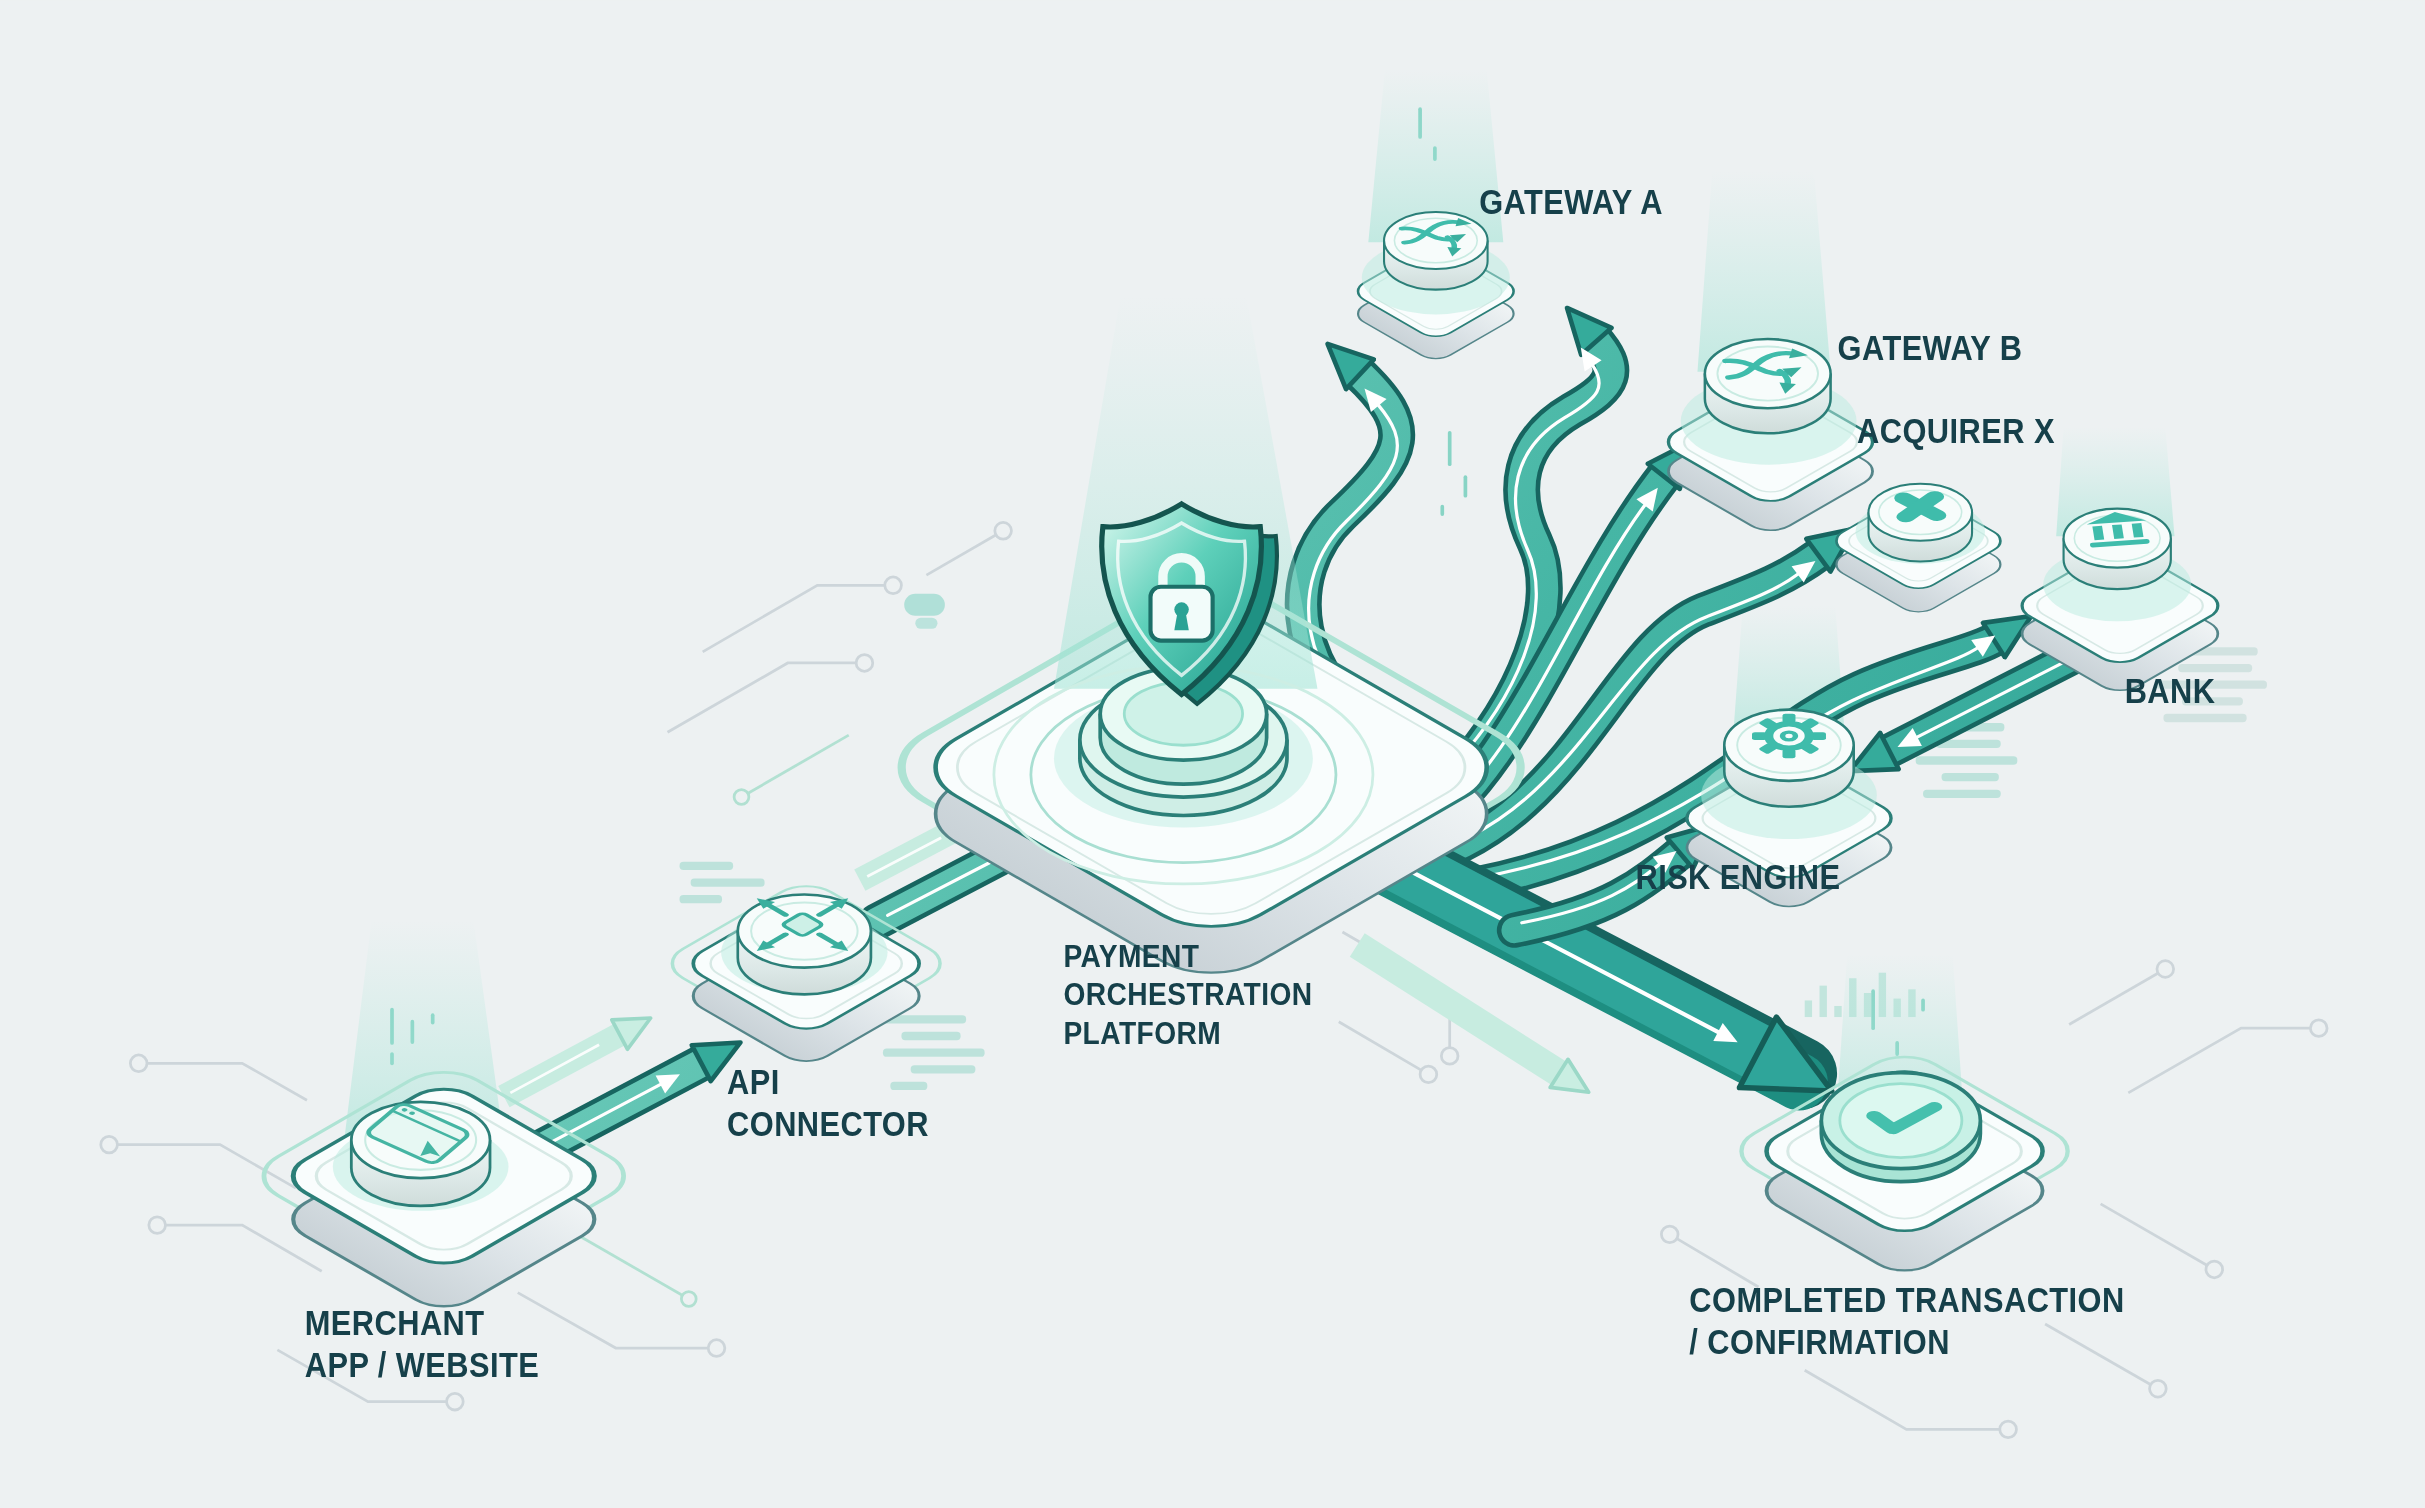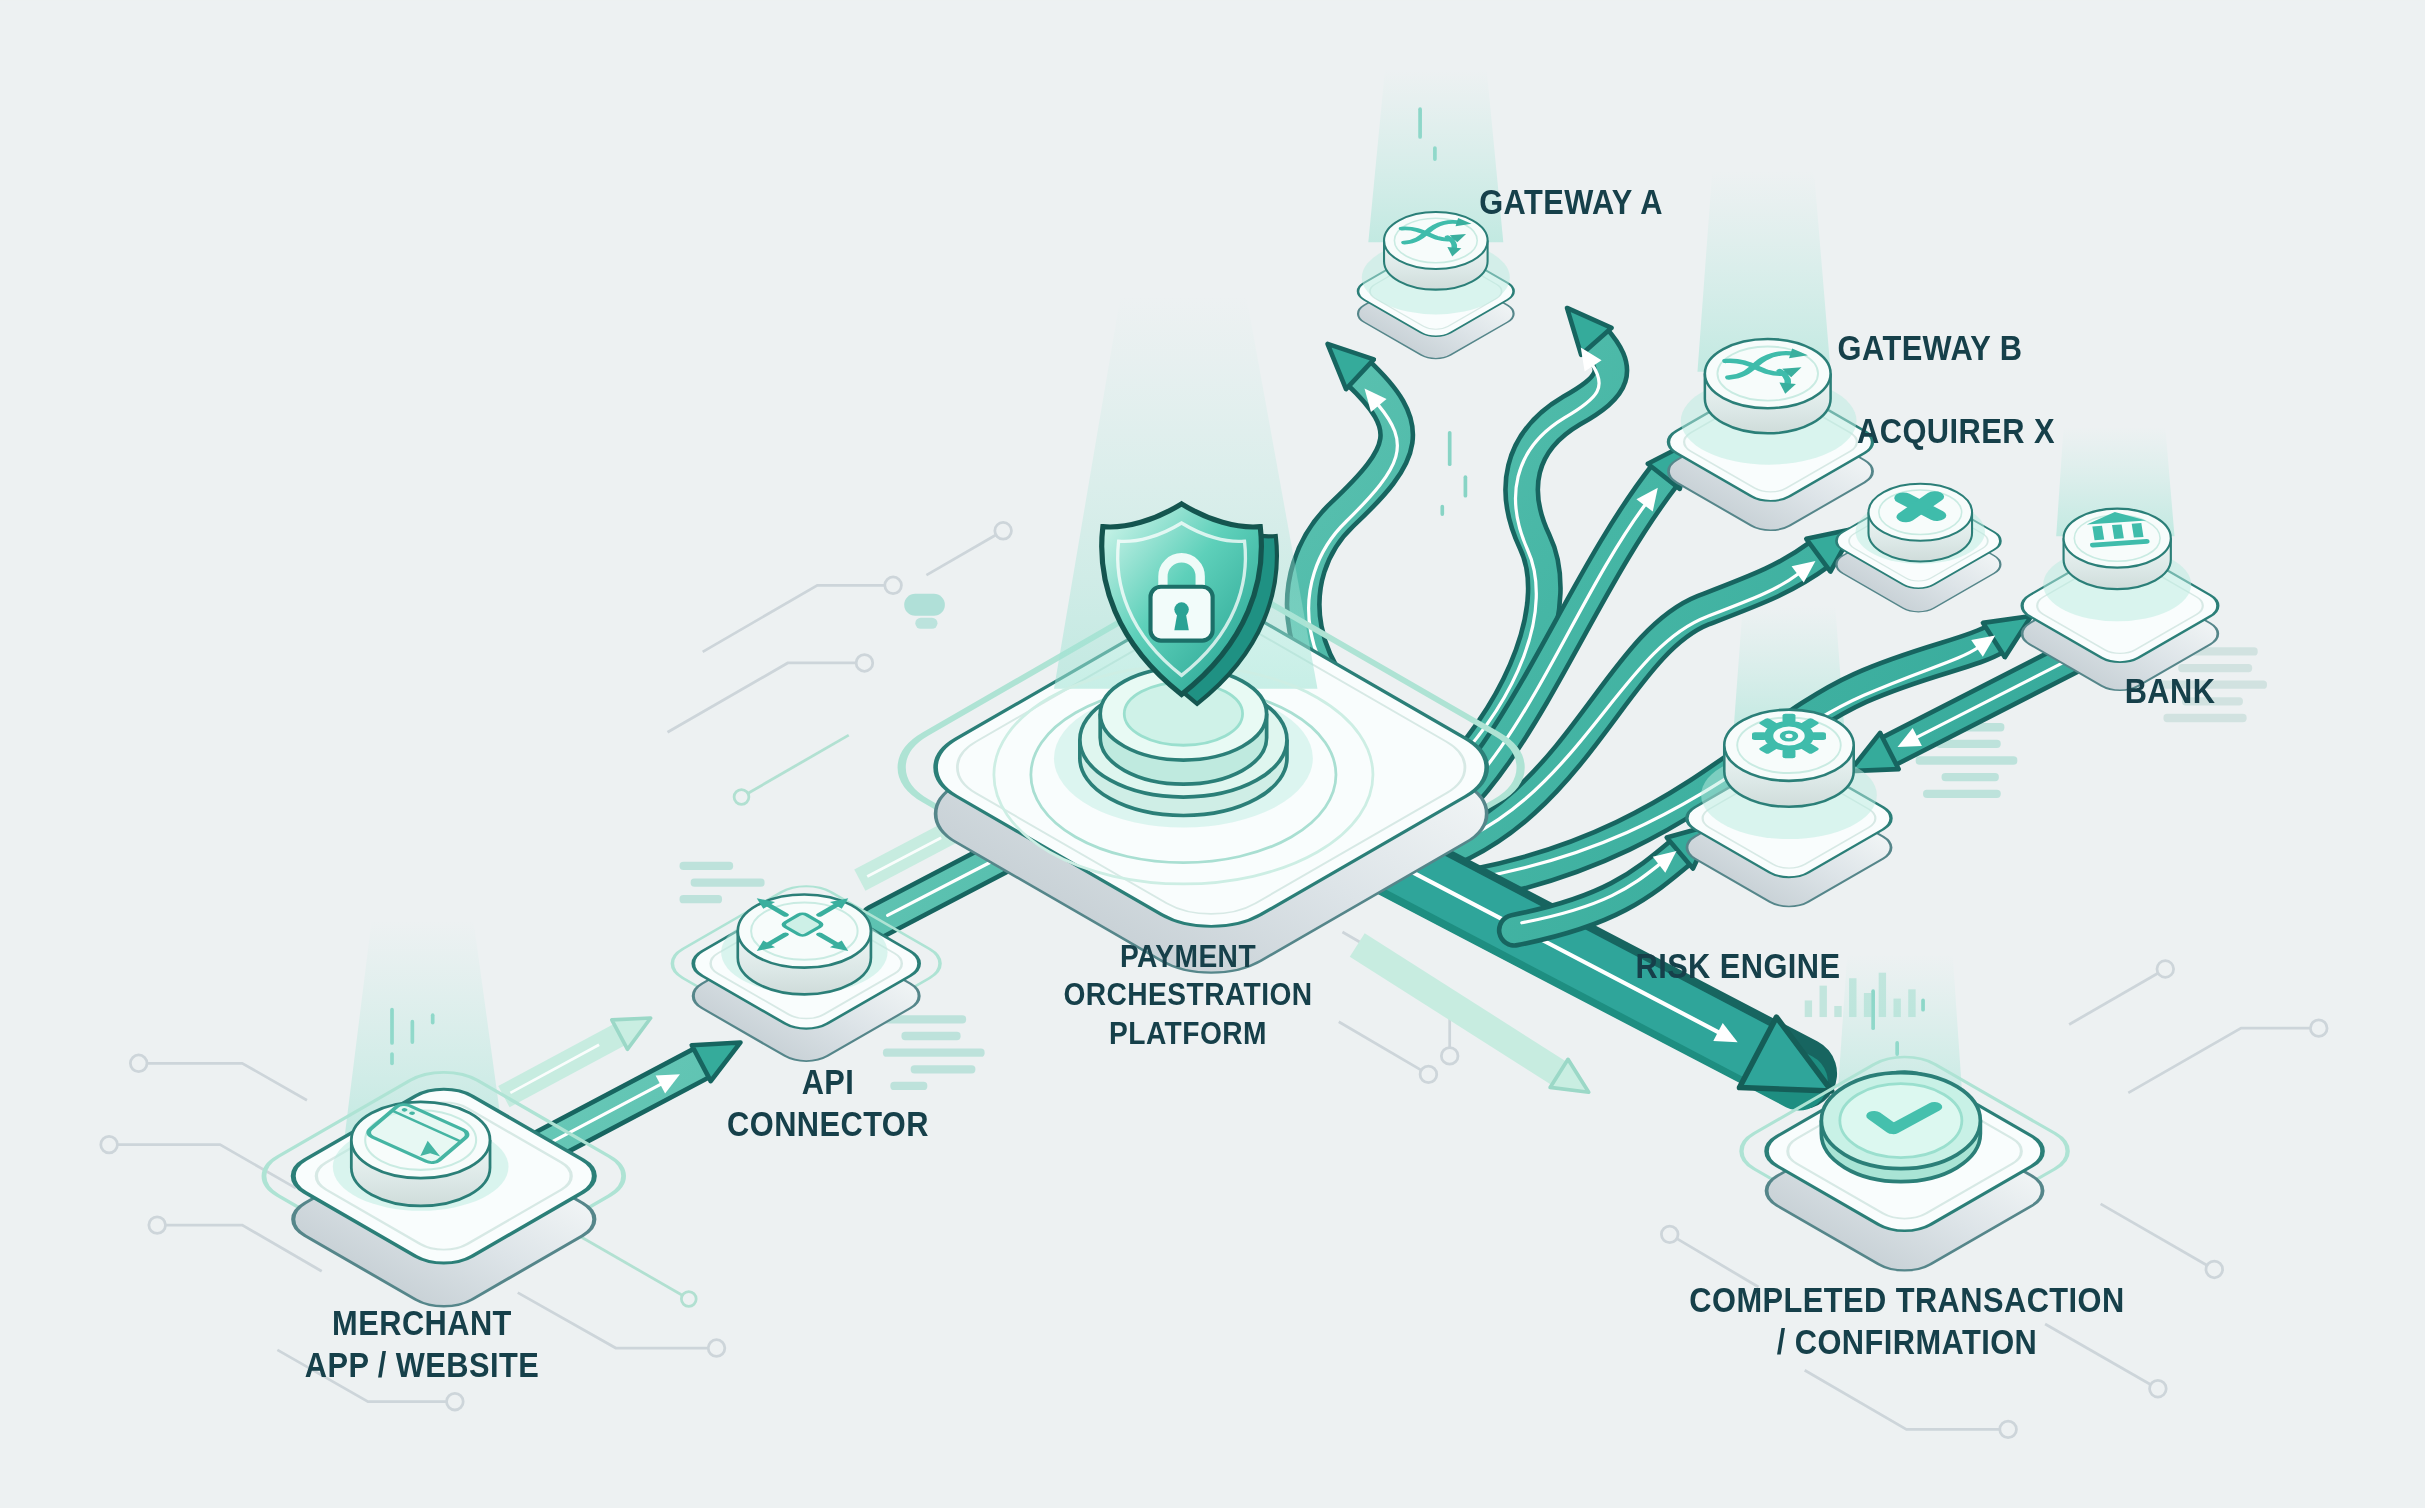--- a/index.html
+++ b/index.html
@@ -1,18 +1,18 @@
 <!DOCTYPE html>
 <html style="font-size:15px"><head>
 <meta charset="utf-8">
 <style>
   html,body{margin:0;padding:0;background:#edf1f2;width:2426px;height:1509px;overflow:hidden;}
   #stage{position:relative;width:2426px;height:1509px;background:#edf1f2;font-family:"Liberation Sans",sans-serif;}
   svg{position:absolute;left:0;top:0;}
-  .lbl{position:absolute;transform:translate(-50%,-50%);color:#16404a;font-weight:700;font-size:35px;line-height:1.2;letter-spacing:0.5px;text-align:center;white-space:nowrap;}
+  .lbl{position:absolute;transform:translate(-50%,-50%);color:#16404a;font-weight:700;font-size:35px;line-height:1.2;letter-spacing:0.5px;text-align:left;white-space:nowrap;}
   .lbl .sx{display:inline-block;transform:scaleX(.88);transform-origin:center;}
   .lbl .ln{display:block;}
   .lbl.small{font-size:32px;}
 </style>
 </head>
 <body>
 
 <div id="stage">
 <svg width="2426" height="1509" viewBox="0 0 2624 1632">
   <defs>
@@ -402,21 +402,21 @@
         <path d="M -28,0 L -6,22 L 36,-20" stroke="#45c0ad" stroke-width="17" fill="none" stroke-linecap="round" stroke-linejoin="round"></path>
       </g>
     </g>
   </g>
 </svg>
 
 <div class="lbl" style="left:1571px;top:202px"><div class="sx"><span>GATEWAY A</span></div></div>
 <div class="lbl" style="left:1930px;top:348px"><div class="sx"><span>GATEWAY B</span></div></div>
 <div class="lbl" style="left:1956px;top:431px"><div class="sx"><span>ACQUIRER X</span></div></div>
 <div class="lbl" style="left:2170px;top:691px"><div class="sx"><span>BANK</span></div></div>
-<div class="lbl" style="left:1738px;top:966px"><div class="sx"><span>RISK ENGINE</span></div></div>
+<div class="lbl" style="left:1738px;top:877px"><div class="sx"><span>RISK ENGINE</span></div></div>
 <div class="lbl" style="left:828px;top:1103px"><div class="sx">
   <span class="ln">API</span>
   <span class="ln">CONNECTOR</span>
 </div></div>
 <div class="lbl small" style="left:1188px;top:995px"><div class="sx">
   <span class="ln">PAYMENT</span>
   <span class="ln">ORCHESTRATION</span>
   <span class="ln">PLATFORM</span>
 </div></div>
 <div class="lbl" style="left:1907px;top:1321px"><div class="sx">

